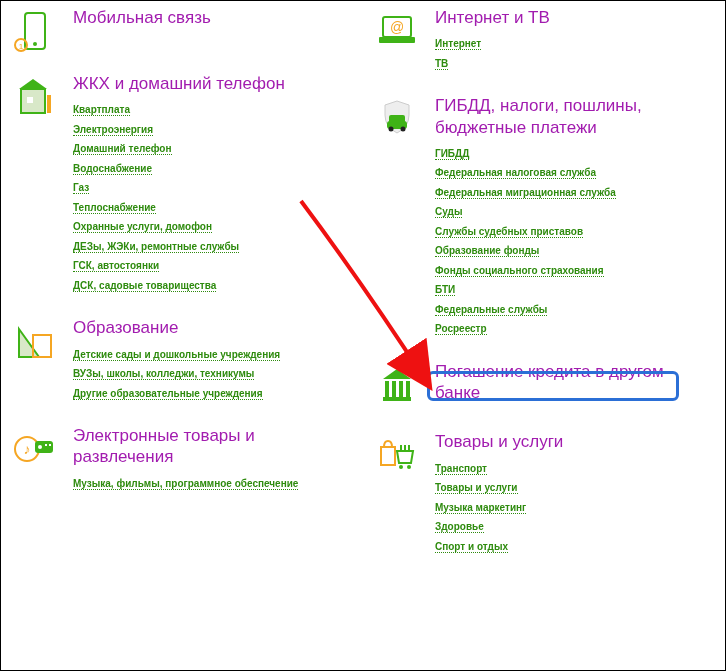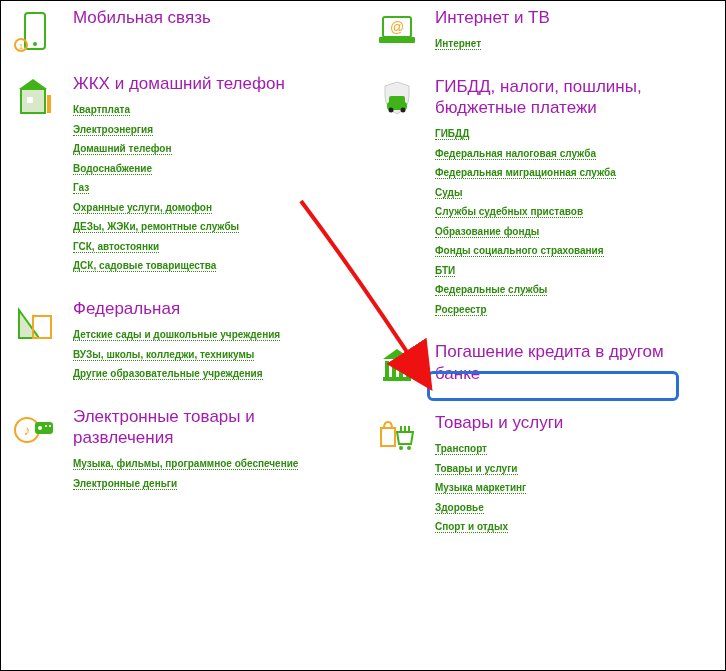--- a/index.html
+++ b/index.html
@@ -103,37 +103,38 @@
         </svg>
       </div>
       <div class="cat-body">
         <div class="cat-title">ЖКХ и домашний телефон</div>
         <div class="links">
           <div class="link-row"><a class="link">Квартплата</a></div>
           <div class="link-row"><a class="link">Электроэнергия</a></div>
           <div class="link-row"><a class="link">Домашний телефон</a></div>
           <div class="link-row"><a class="link">Водоснабжение</a></div>
           <div class="link-row"><a class="link">Газ</a></div>
+          <div class="link-row"><a class="link">Теплоснабжение</a></div>
           <div class="link-row"><a class="link">Охранные услуги, домофон</a></div>
           <div class="link-row"><a class="link">ДЕЗы, ЖЭКи, ремонтные службы</a></div>
           <div class="link-row"><a class="link">ГСК, автостоянки</a></div>
           <div class="link-row"><a class="link">ДСК, садовые товарищества</a></div>
         </div>
       </div>
     </div>
 
     <div class="category">
       <div class="cat-icon">
         <svg viewBox="0 0 44 44">
           <polygon points="6,38 6,10 26,38" fill="#d8e8c8" stroke="#3fb317" stroke-width="2"></polygon>
           <rect x="20" y="16" width="18" height="22" fill="none" stroke="#f5a623" stroke-width="2"></rect>
         </svg>
       </div>
       <div class="cat-body">
-        <div class="cat-title">Федеральная</div>
+        <div class="cat-title">Образование</div>
         <div class="links">
           <div class="link-row"><a class="link">Детские сады и дошкольные учреждения</a></div>
           <div class="link-row"><a class="link">ВУЗы, школы, колледжи, техникумы</a></div>
           <div class="link-row"><a class="link">Другие образовательные учреждения</a></div>
         </div>
       </div>
     </div>
 
     <div class="category">
       <div class="cat-icon">
@@ -143,41 +144,41 @@
           <rect x="22" y="14" width="18" height="12" rx="3" fill="#3fb317"></rect>
           <circle cx="27" cy="20" r="2" fill="#fff"></circle>
           <rect x="32" y="17" width="2" height="2" fill="#fff"></rect>
           <rect x="36" y="17" width="2" height="2" fill="#fff"></rect>
         </svg>
       </div>
       <div class="cat-body">
         <div class="cat-title">Электронные товары и развлечения</div>
         <div class="links">
           <div class="link-row"><a class="link">Музыка, фильмы, программное обеспечение</a></div>
-          <div class="link-row"><a class="link">Электронные деньги</a></div>
         </div>
       </div>
     </div>
 
   </div>
 
   <div class="col col-right">
 
     <div class="category">
       <div class="cat-icon">
         <svg viewBox="0 0 44 44">
           <rect x="8" y="8" width="28" height="20" rx="2" fill="none" stroke="#3fb317" stroke-width="2"></rect>
           <rect x="4" y="28" width="36" height="6" rx="1" fill="#3fb317"></rect>
           <text x="22" y="23" font-size="14" text-anchor="middle" fill="#f5a623">@</text>
         </svg>
       </div>
       <div class="cat-body">
         <div class="cat-title">Интернет и ТВ</div>
         <div class="links">
           <div class="link-row"><a class="link">Интернет</a></div>
+          <div class="link-row"><a class="link">ТВ</a></div>
         </div>
       </div>
     </div>
 
     <div class="category">
       <div class="cat-icon">
         <svg viewBox="0 0 44 44">
           <path d="M10 8 L22 4 L34 8 L34 18 Q34 30 22 36 Q10 30 10 18 Z" fill="#eee" stroke="#ccc" stroke-width="1"></path>
           <rect x="12" y="24" width="20" height="8" rx="3" fill="#3fb317"></rect>
           <rect x="14" y="18" width="16" height="8" rx="2" fill="#3fb317"></rect>

